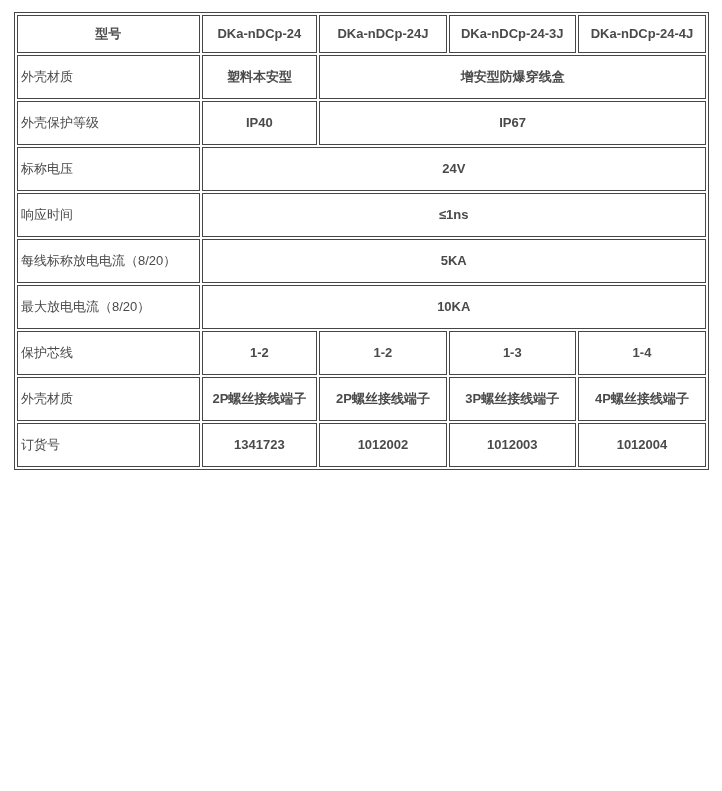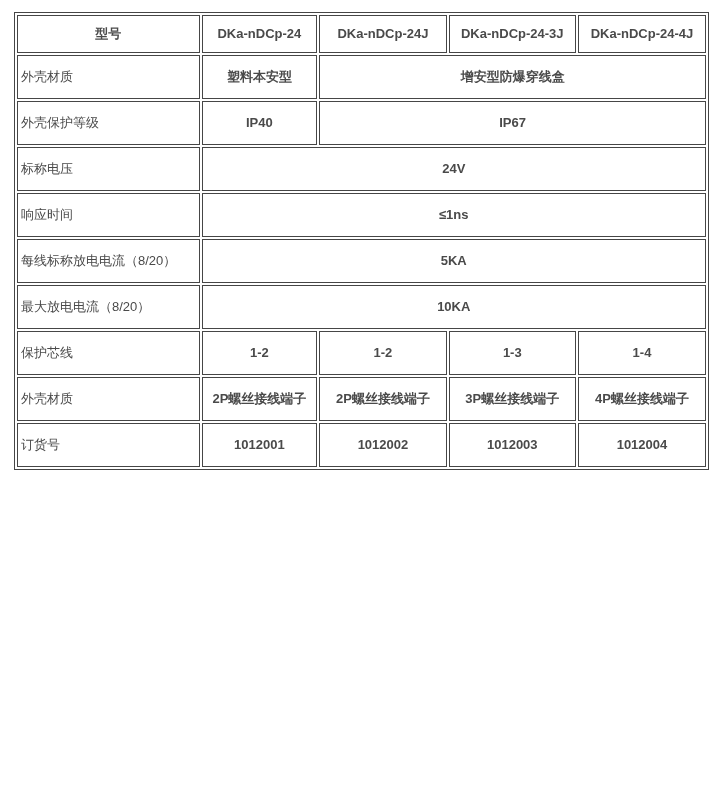--- a/index.html
+++ b/index.html
@@ -133,20 +133,20 @@
       <tr>
         <td class="label">外壳材质</td>
         <td class="val">2P螺丝接线端子</td>
         <td class="val">2P螺丝接线端子</td>
         <td class="val">3P螺丝接线端子</td>
         <td class="val">4P螺丝接线端子</td>
       </tr>
 
       <tr>
         <td class="label">订货号</td>
-        <td class="val">1012001</td>
+        <td class="val">1341723</td>
         <td class="val">1012002</td>
         <td class="val">1012003</td>
         <td class="val">1012004</td>
       </tr>
     </tbody>
   </table>
 </div>
 
 </body></html>

